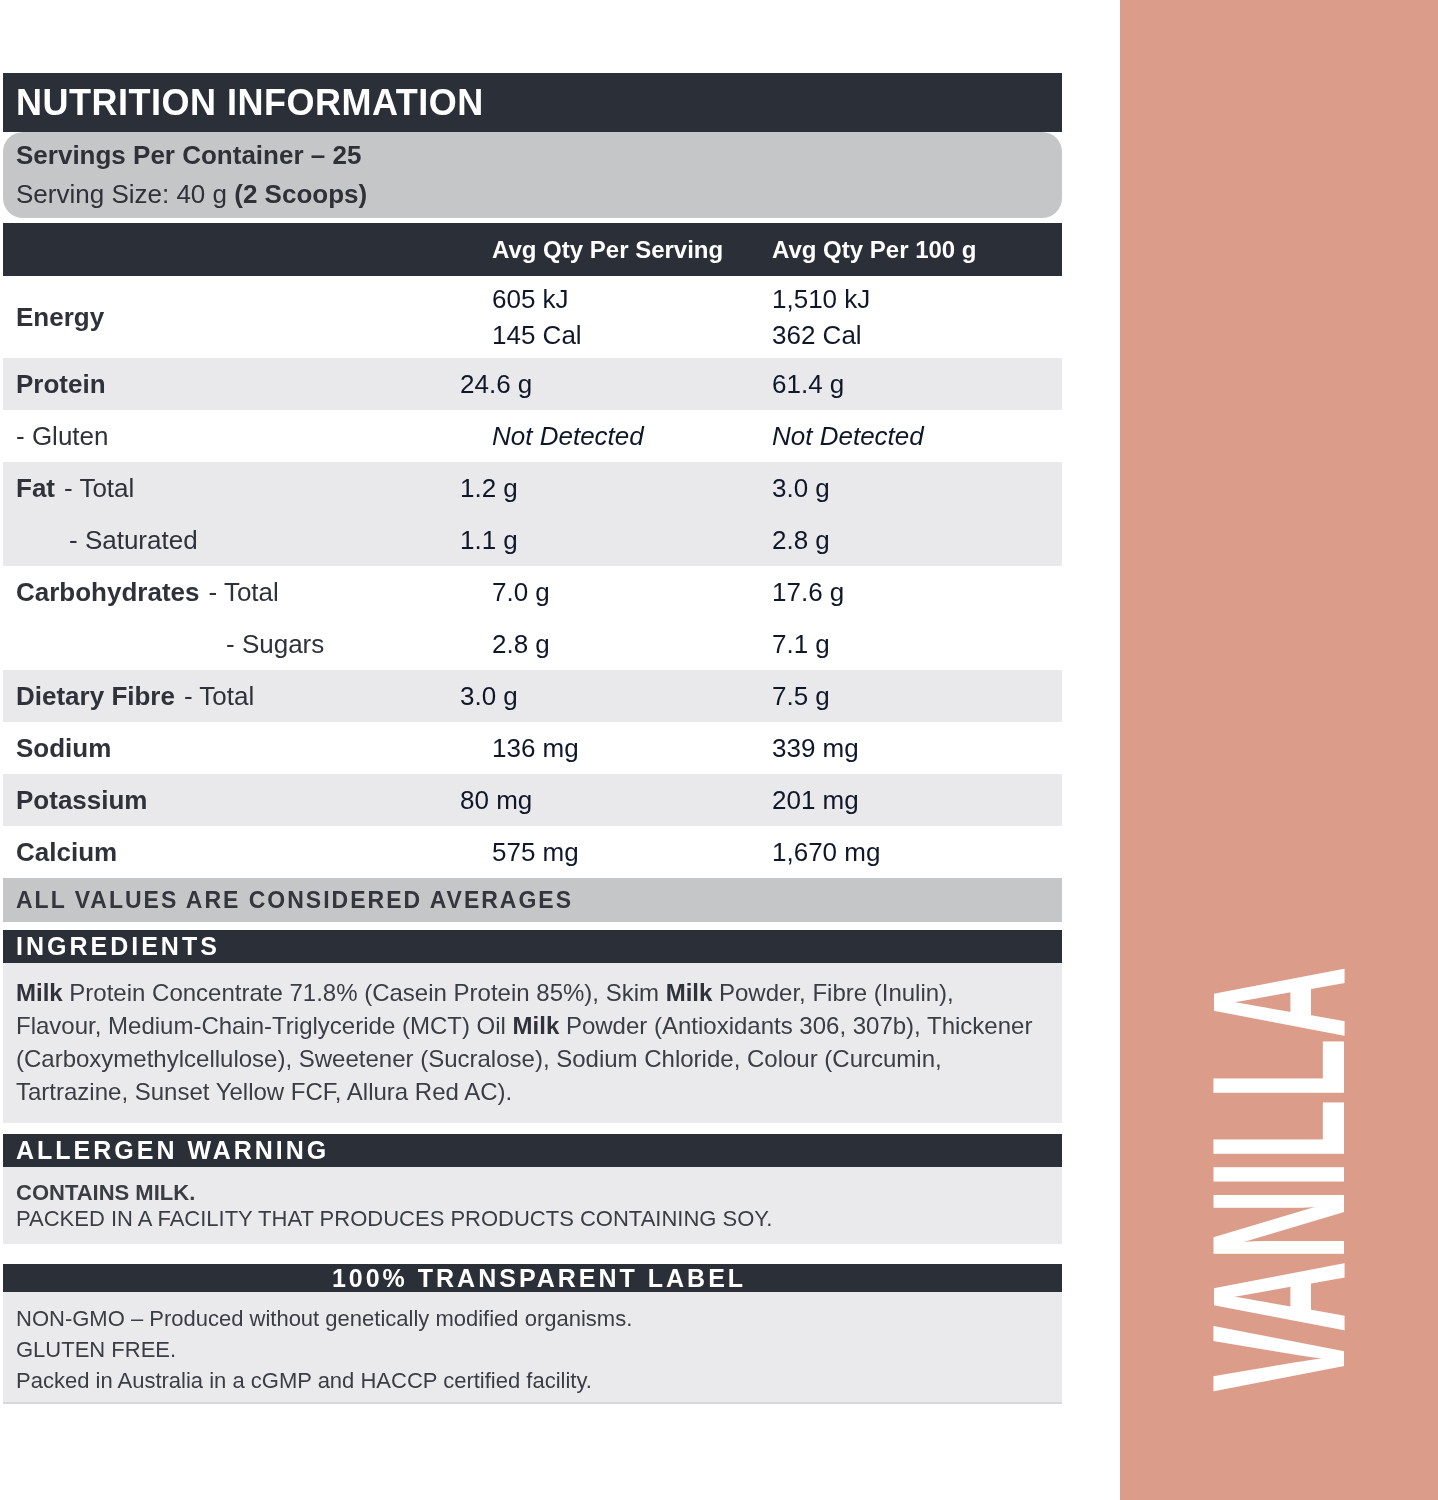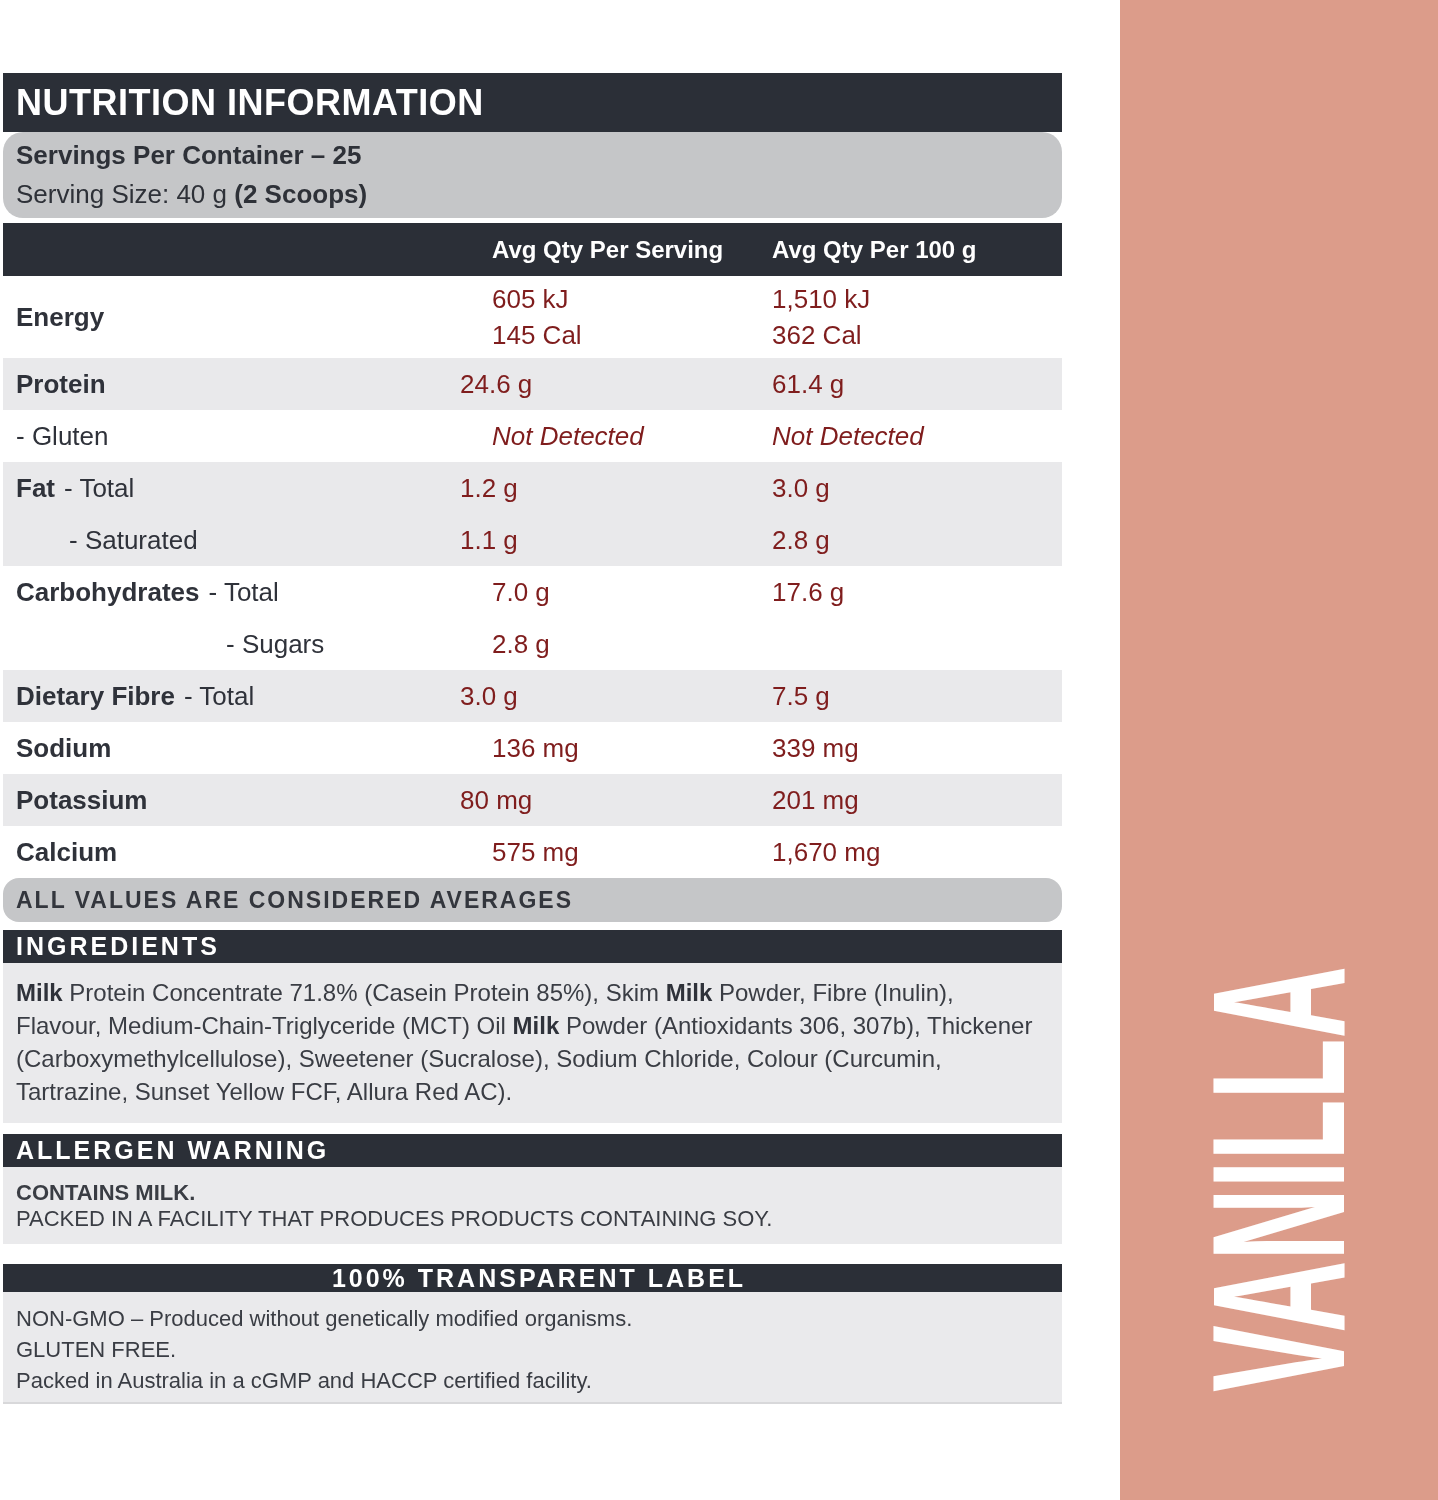--- a/index.html
+++ b/index.html
@@ -22,24 +22,24 @@
   .grid .c1,.grid .c2{text-align:left;}
   .row{min-height:52px;font-size:26px;background:#ffffff;}
   .row.shade{background:#e9e9eb;gap:32px;}
   .row.tall{min-height:82px;}
   .row .lbl{padding-left:13px;color:#2f323a;}
   .row .lbl .b{font-weight:bold;}
   .row .lbl .r{font-weight:normal;}
   .row .lbl .gap{display:inline-block;width:9px;}
   .row.ind1 .lbl{padding-left:66px;}
   .row.ind2 .lbl{padding-left:223px;}
-  .row .c1,.row .c2{color:#7f1d1d;line-height:36px;}
+  .row .c1,.row .c2{color:#0f172a;line-height:36px;}
   .row.italic .c1,.row.italic .c2{font-style:italic;}
   .footnote{background:#c5c6c8;height:44px;display:flex;align-items:center;padding-left:13px;box-sizing:border-box;
-            font-size:23px;font-weight:600;letter-spacing:2px;color:#33363d;border-radius:16px;}
+            font-size:23px;font-weight:600;letter-spacing:2px;color:#33363d;}
   .sec-bar{height:33px;margin-top:8px;font-size:25px;font-weight:bold;letter-spacing:3px;padding-left:13px;box-sizing:border-box;}
   .sec-bar.t2{margin-top:11px;}
   .sec-bar.t3{margin-top:20px;height:28px;justify-content:center;}
   .body-block{background:#eaeaec;box-sizing:border-box;color:#3a3d44;}
   .ingredients-body{padding:13px 20px 0 13px;height:160px;font-size:24px;line-height:33px;}
   .ingredients-body b{font-weight:bold;color:#2f323a;}
   .allergen-body{padding:13px 0 0 13px;height:77px;font-size:22px;line-height:26px;}
   .allergen-body .bold-line{font-weight:bold;}
   .transparent-body{padding:11px 0 0 13px;height:112px;font-size:22px;line-height:31px;border-bottom:2px solid #d8d8da;}
   .flavor-band{position:absolute;left:1120px;top:0;width:318px;height:1500px;}
@@ -131,20 +131,23 @@
     <span class="c2">
           <div>17.6 g</div>
         </span>
   </div>
 
   <div class="row grid ind2">
     <span class="lbl"><span class="b"></span><span class="gap" style="width: 0px;"></span><span class="r">- Sugars</span></span>
     <span class="c1">
           <div>2.8 g</div>
         </span>
+    <span class="c2">
+          <div>7.1 g</div>
+        </span>
   </div>
 
   <div class="row grid shade">
     <span class="lbl"><span class="b">Dietary Fibre</span><span class="gap"></span><span class="r">- Total</span></span>
     <span class="c1">
           <div>3.0 g</div>
         </span>
     <span class="c2">
           <div>7.5 g</div>
         </span>

